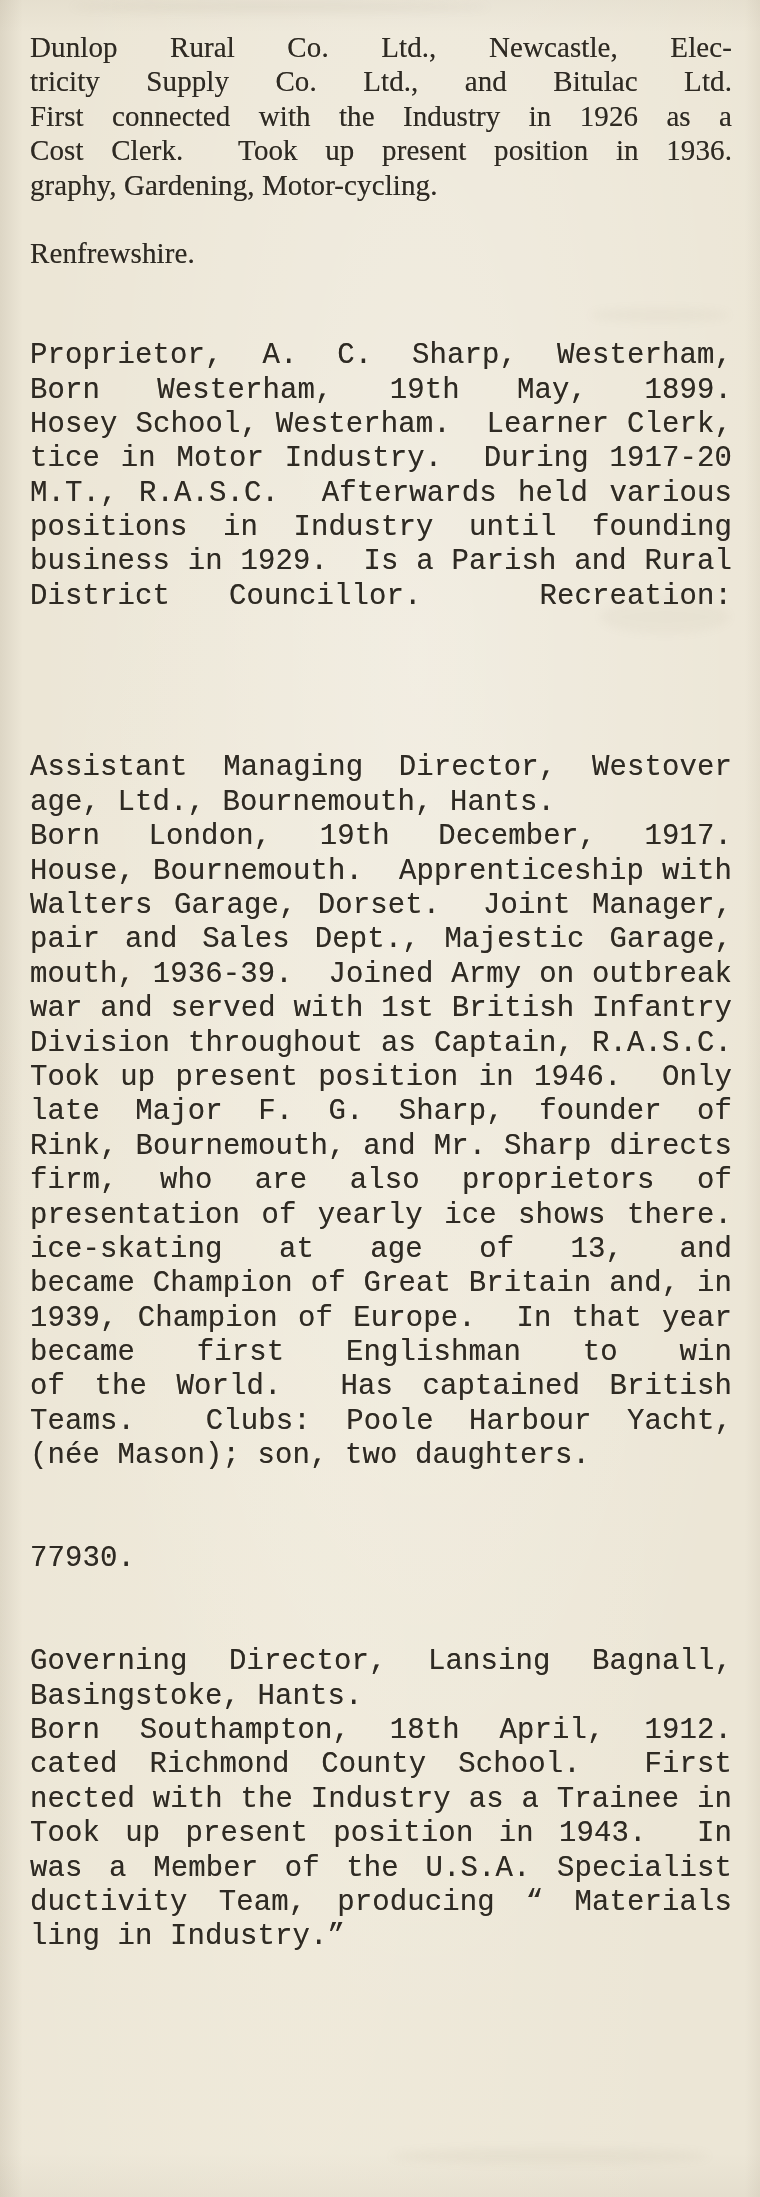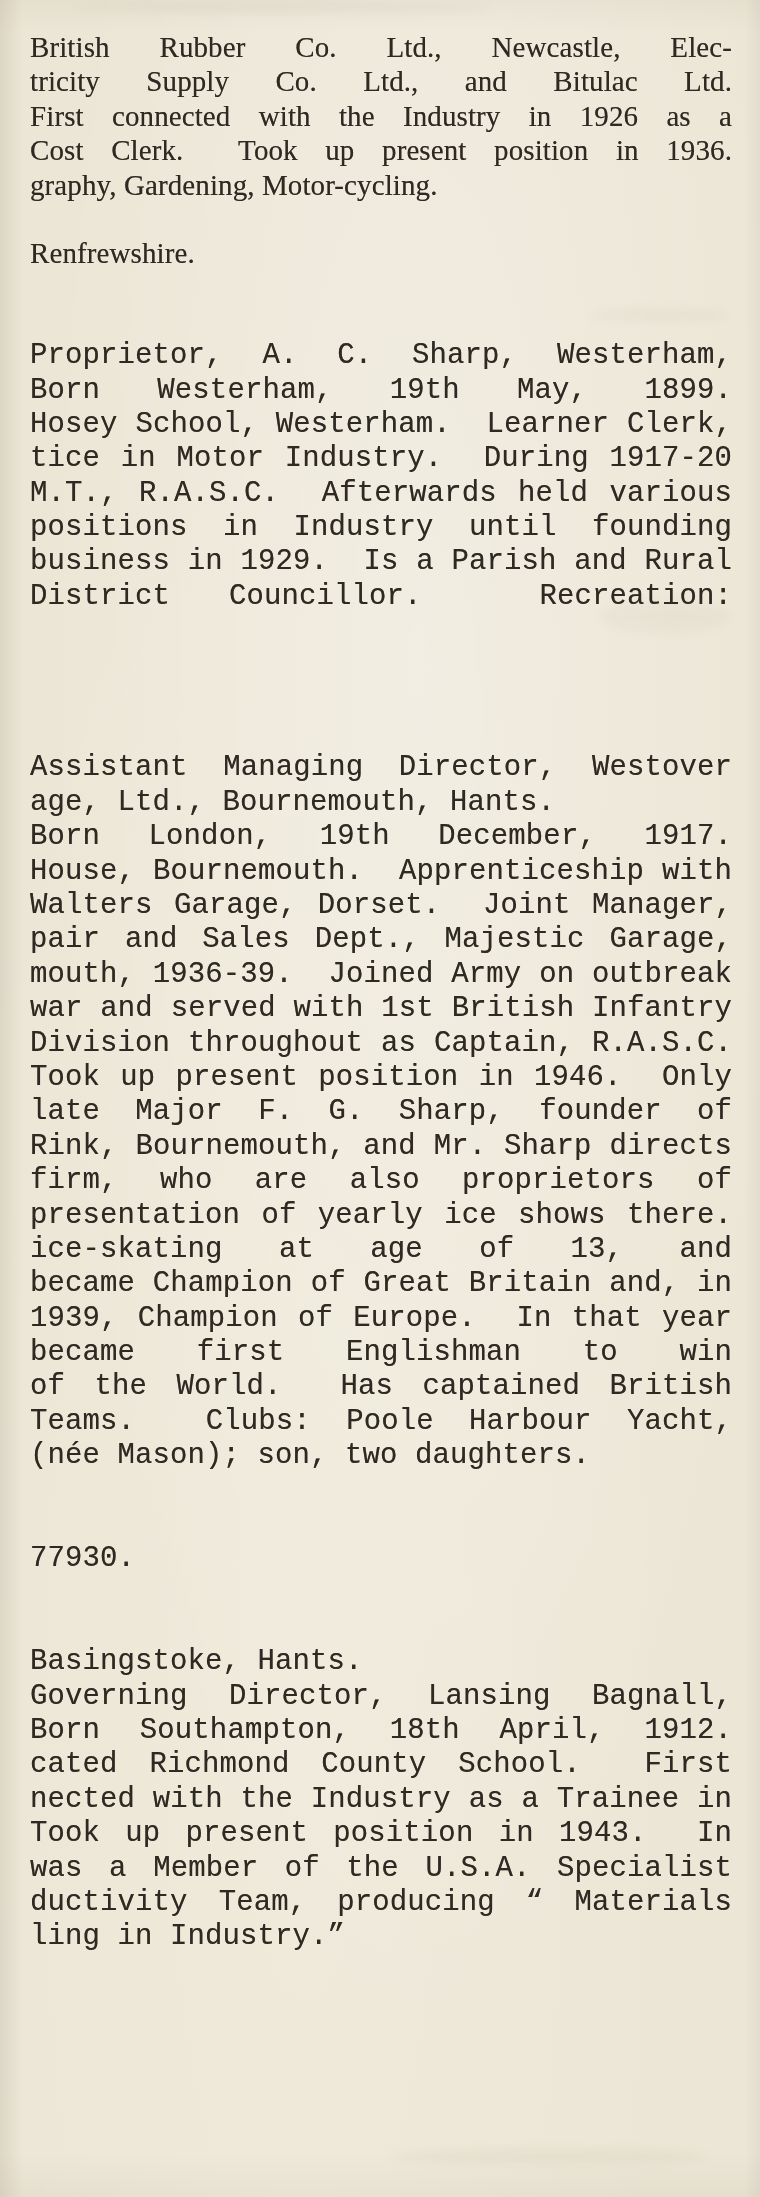--- a/index.html
+++ b/index.html
@@ -69,21 +69,21 @@
 <body>
 
 <div class="page">
 
   <div class="smudge s1"></div>
   <div class="smudge s2"></div>
   <div class="smudge s3"></div>
   <div class="smudge s4"></div>
 
   <section class="entry">
-    <div class="line">British Rubber Co. Ltd., Newcastle, Elec-</div>
+    <div class="line">Dunlop Rural Co. Ltd., Newcastle, Elec-</div>
     <div class="line">tricity Supply Co. Ltd., and Bitulac Ltd.</div>
     <div class="line">First connected with the Industry in 1926 as a</div>
     <div class="line">Cost Clerk.  Took up present position in 1936.</div>
     <div class="line last">graphy, Gardening, Motor-cycling.</div>
     <div class="line">
       
     </div>
     <div class="line last">Renfrewshire.</div>
   </section>
 
@@ -138,22 +138,22 @@
     <div class="line">
       
     </div>
     <div class="line last">77930.</div>
   </section>
 
   <section class="entry">
     <div class="line heading last">
       
     </div>
+    <div class="line">Governing Director, Lansing Bagnall, Ltd.,</div>
     <div class="line last">Basingstoke, Hants.</div>
-    <div class="line">Governing Director, Lansing Bagnall, Ltd.,</div>
     <div class="line">Born Southampton, 18th April, 1912.  Edu-</div>
     <div class="line">cated Richmond County School.  First con-</div>
     <div class="line">nected with the Industry as a Trainee in 1928.</div>
     <div class="line">Took up present position in 1943.  In 1949</div>
     <div class="line">was a Member of the U.S.A. Specialist Pro-</div>
     <div class="line">ductivity Team, producing “ Materials Hand-</div>
     <div class="line last">ling in Industry.”</div>
     <div class="line">
       
     </div>

